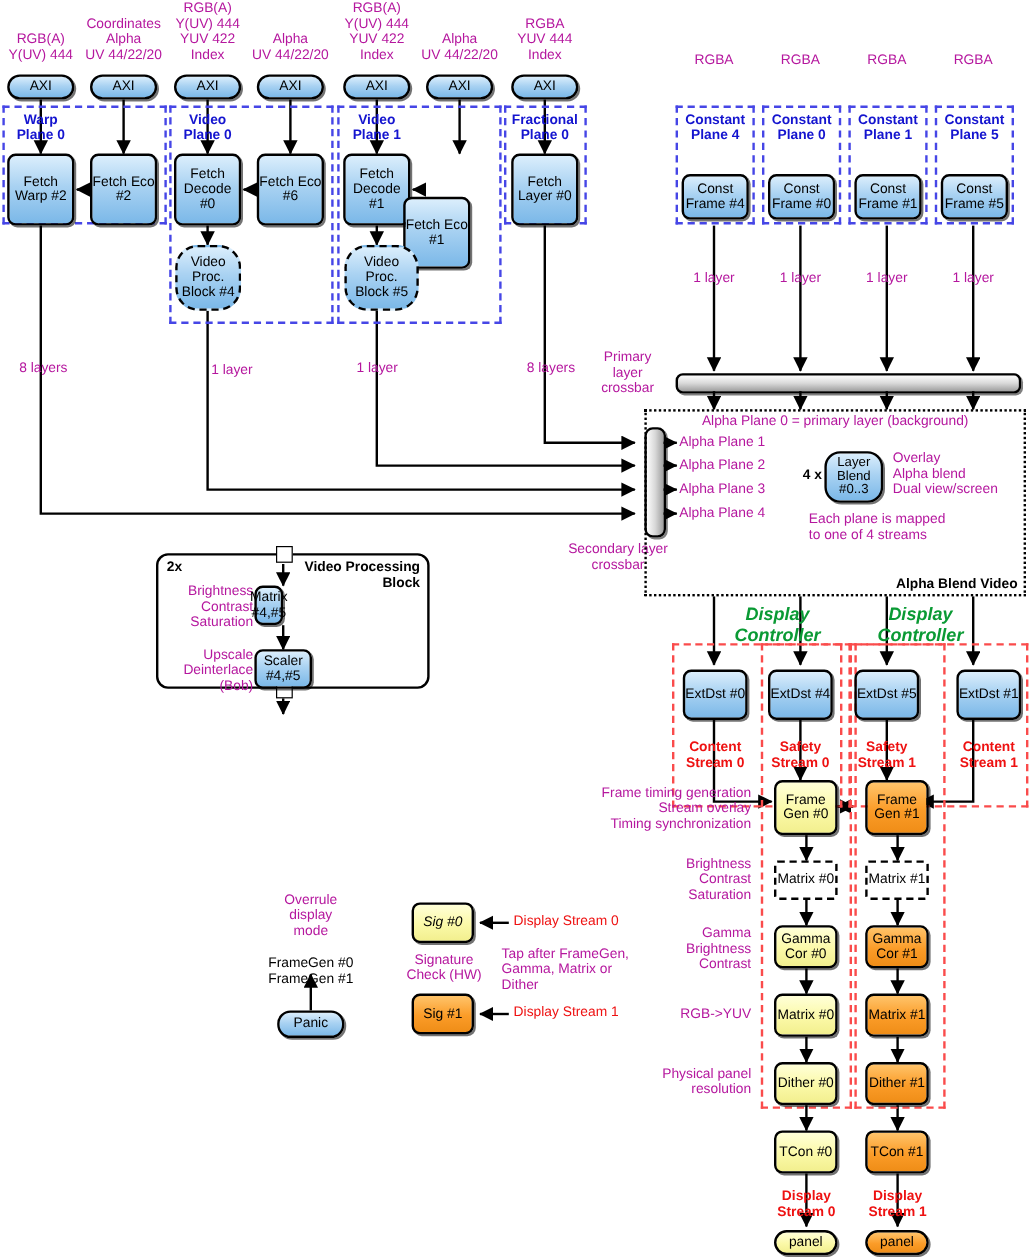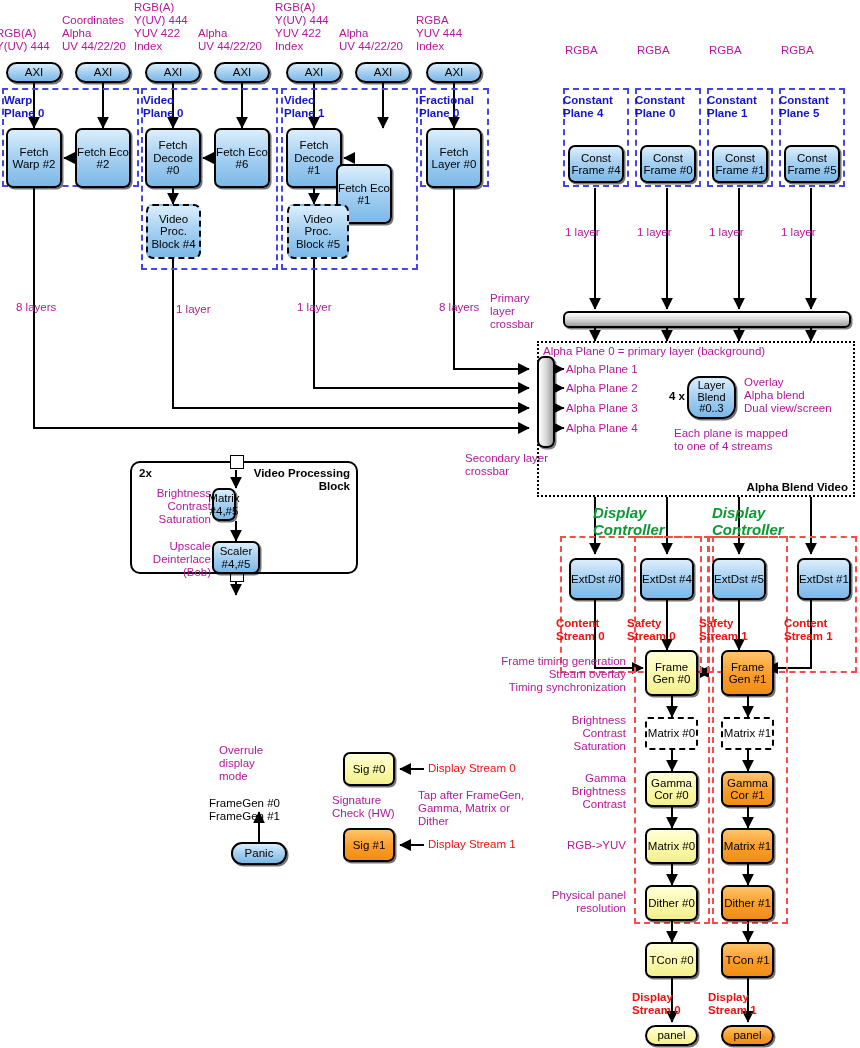--- a/index.html
+++ b/index.html
@@ -13,33 +13,33 @@
   .node{position:absolute;box-sizing:border-box;display:flex;align-items:center;
         justify-content:center;text-align:center;line-height:1.08;}
 
   
   .blk{border:2px solid #000;border-radius:7px;color:#000;font-size:11.5px;
        box-shadow:1.5px 1.5px 0 rgba(0,0,0,.55);}
   .blue{background:linear-gradient(180deg,#dbeefc 0%,#a9d2f2 45%,#7bb8e8 100%);}
   .yellow{background:linear-gradient(180deg,#ffffd8 0%,#fbf9a8 55%,#f2ef8e 100%);}
   .orange{background:linear-gradient(180deg,#ffc46b 0%,#fb9c28 55%,#ef8d17 100%);}
   .pill{border-radius:11px;}
-  .dashblk{border:2.5px dashed #000;border-radius:7px;box-shadow:none;}
+  .dashblk{border:2.5px dashed #000;border-radius:19px;box-shadow:none;}
   .whiteblk{background:#fff;border:2px dashed #000;border-radius:3px;box-shadow:none;}
 
   
   .lbl{position:absolute;line-height:1.12;white-space:pre-line;}
   .magenta{color:#b5179e;font-size:11.5px;}
   .bluebold{color:#1414cf;font-weight:bold;font-size:11.5px;}
   .redbold{color:#ee1111;font-weight:bold;font-size:11.5px;}
   .red{color:#ee1111;font-size:11.5px;}
   .blackbold{color:#000;font-weight:bold;font-size:11.5px;}
   .black{color:#000;font-size:11.5px;}
   .greenit{color:#0a9a34;font-style:italic;font-weight:bold;font-size:15px;}
-  .ctr{text-align:left;}
+  .ctr{text-align:center;}
   .rt{text-align:right;}
   .lf{text-align:left;}
 
   
   .groupblue{position:absolute;border:2px dashed #4646e6;box-sizing:border-box;}
   .groupred{position:absolute;border:2px dashed #fa4b4b;box-sizing:border-box;}
   .groupblack{position:absolute;border:2px dotted #000;box-sizing:border-box;}
   .groupsolid{position:absolute;border:2.5px solid #000;border-radius:10px;box-sizing:border-box;}
 
   
@@ -364,21 +364,21 @@
   <div class="node blk yellow pill" style="left:645px;top:1025px;width:53px;height:21px;">panel</div>
   <div class="node blk orange pill" style="left:721px;top:1025px;width:53px;height:21px;">panel</div>
 
   <div class="lbl magenta ctr" style="left:219px;top:744px;width:80px;">Overrule
 display
 mode</div>
   <div class="lbl black ctr" style="left:209px;top:797px;width:100px;">FrameGen #0
 FrameGen #1</div>
   <div class="node blk blue pill" style="left:231px;top:842px;width:56px;height:23px;">Panic</div>
 
-  <div class="node blk yellow" style="left:343px;top:752px;width:52px;height:34px;">Sig #0</div>
+  <div class="node blk yellow" style="left:343px;top:752px;width:52px;height:34px;font-style:italic;">Sig #0</div>
   <div class="node blk orange" style="left:343px;top:828px;width:52px;height:34px;">Sig #1</div>
   <div class="lbl magenta ctr" style="left:332px;top:794px;width:76px;">Signature
 Check (HW)</div>
   <div class="lbl red lf" style="left:428px;top:762px;">Display Stream 0</div>
   <div class="lbl red lf" style="left:428px;top:838px;">Display Stream 1</div>
   <div class="lbl magenta lf" style="left:418px;top:789px;width:180px;">Tap after FrameGen,
 Gamma, Matrix  or
 Dither</div>
 
 </div>

